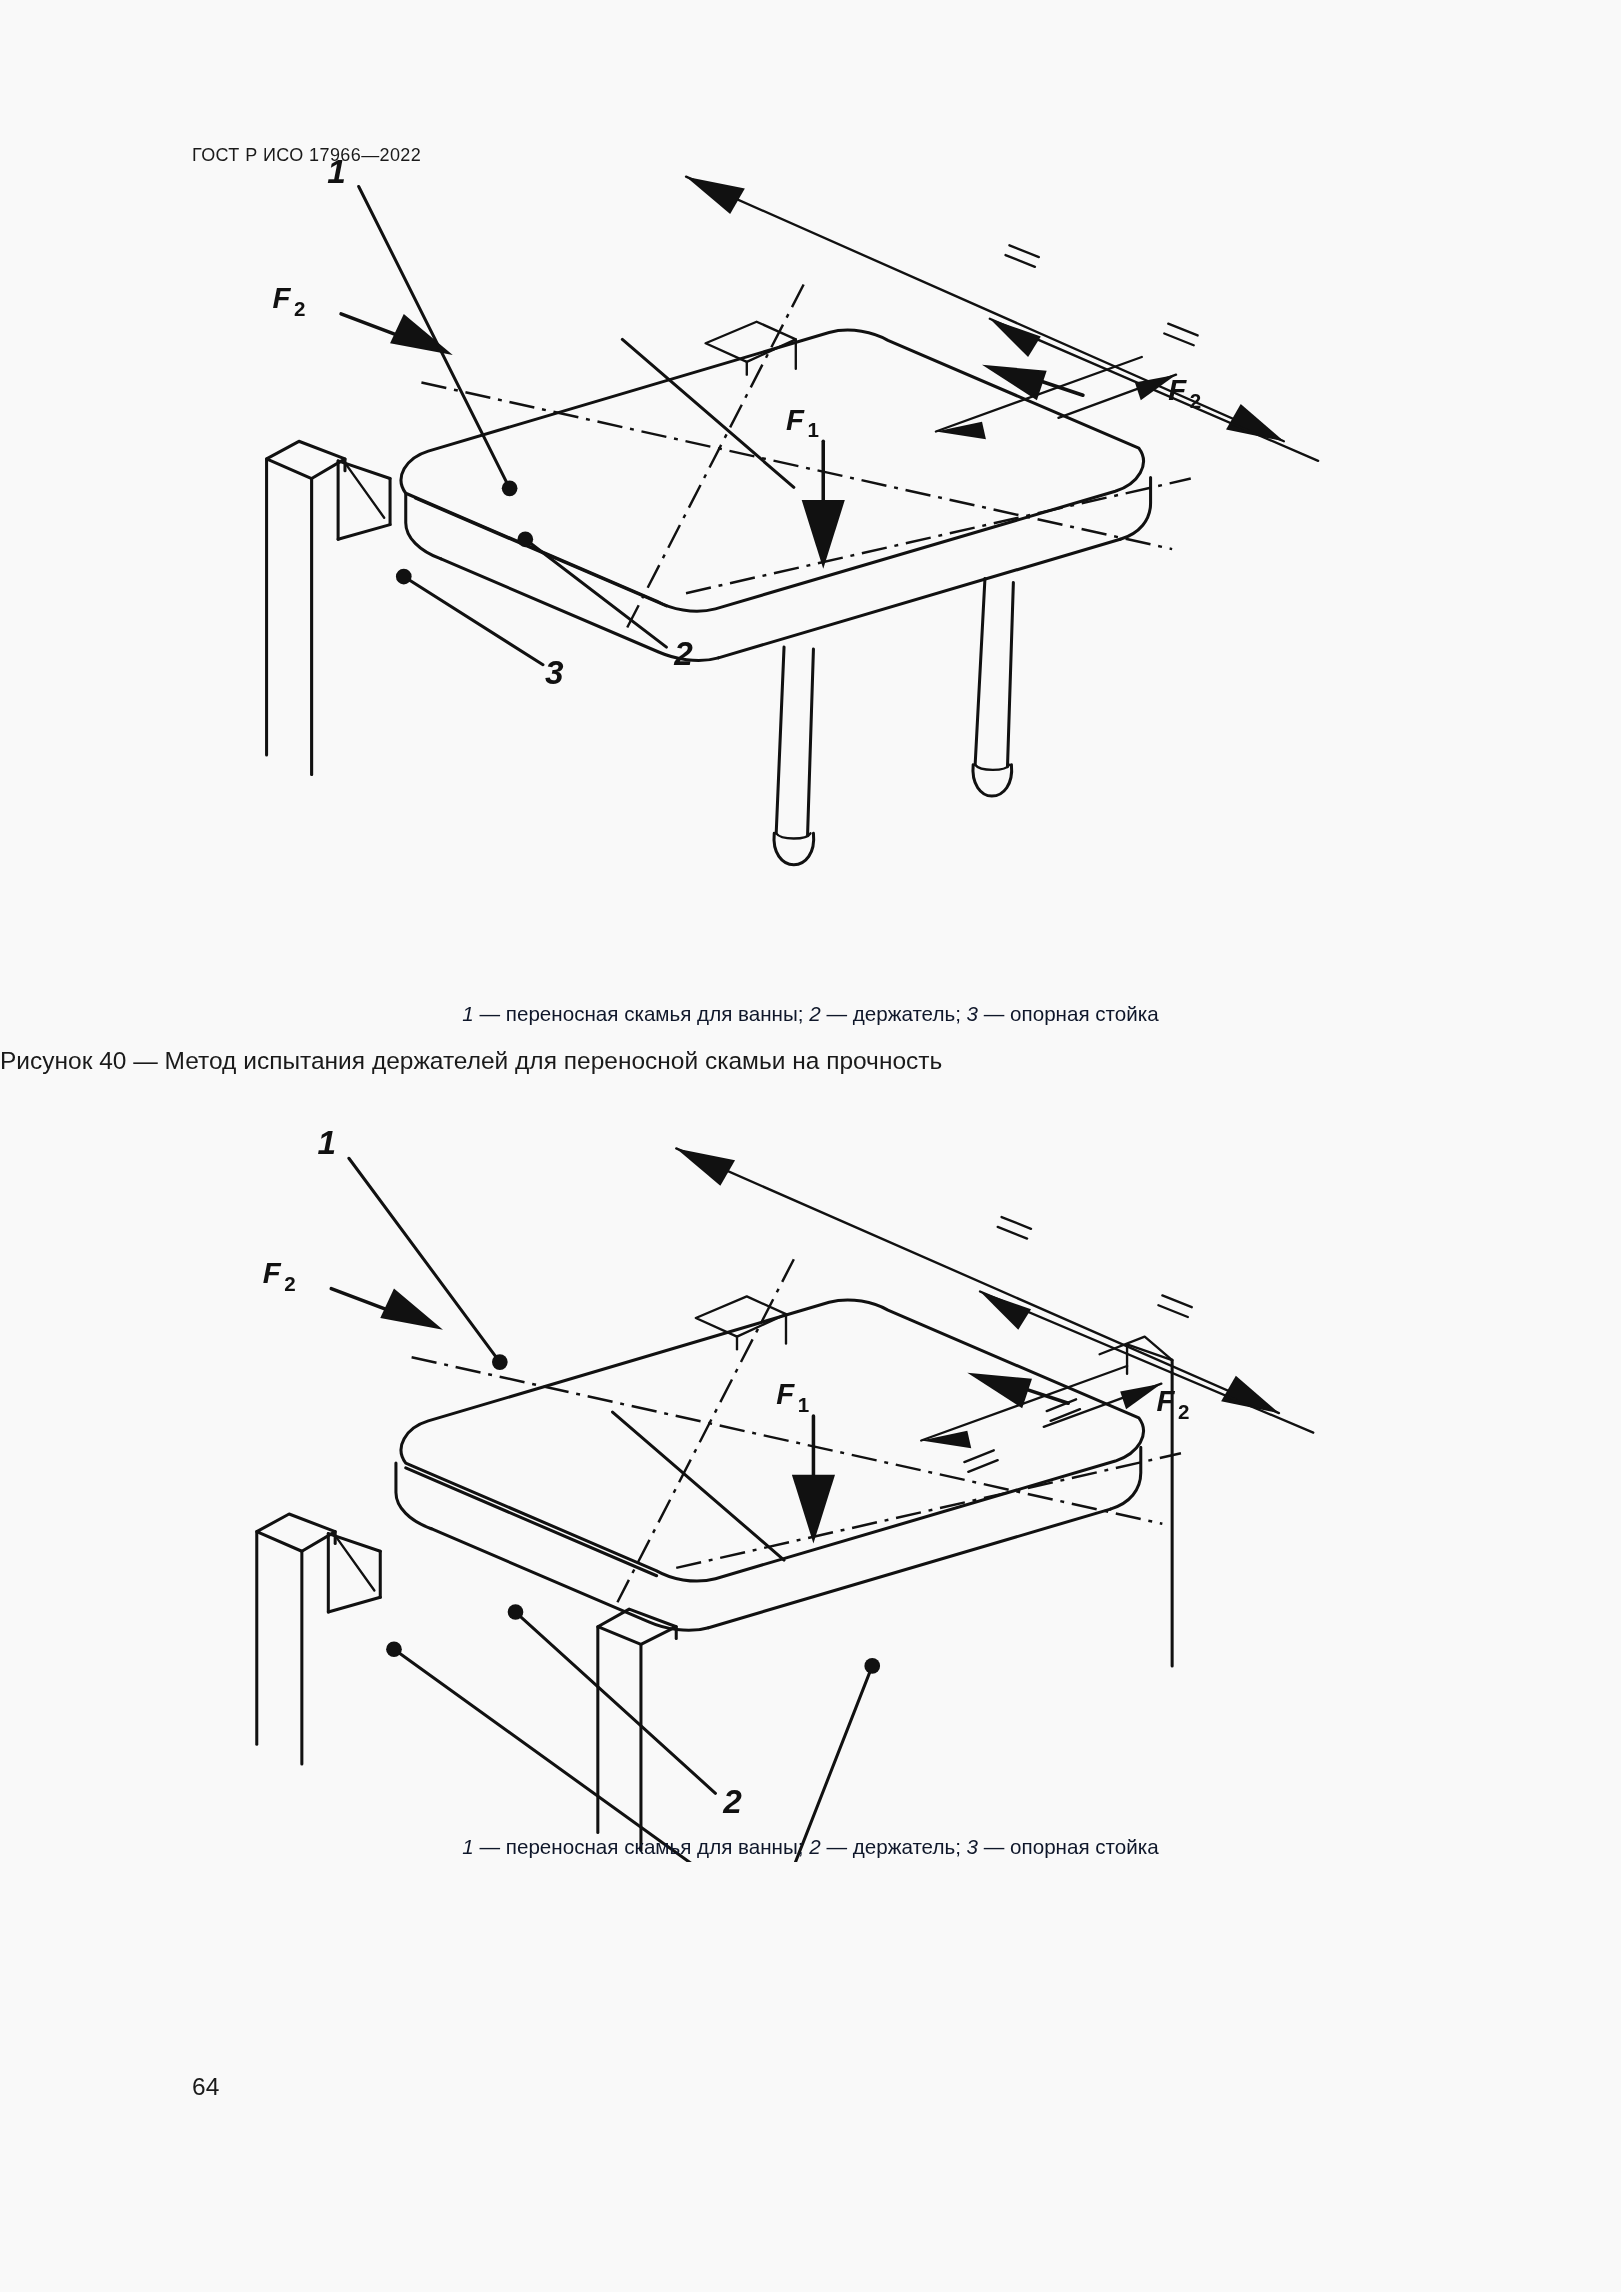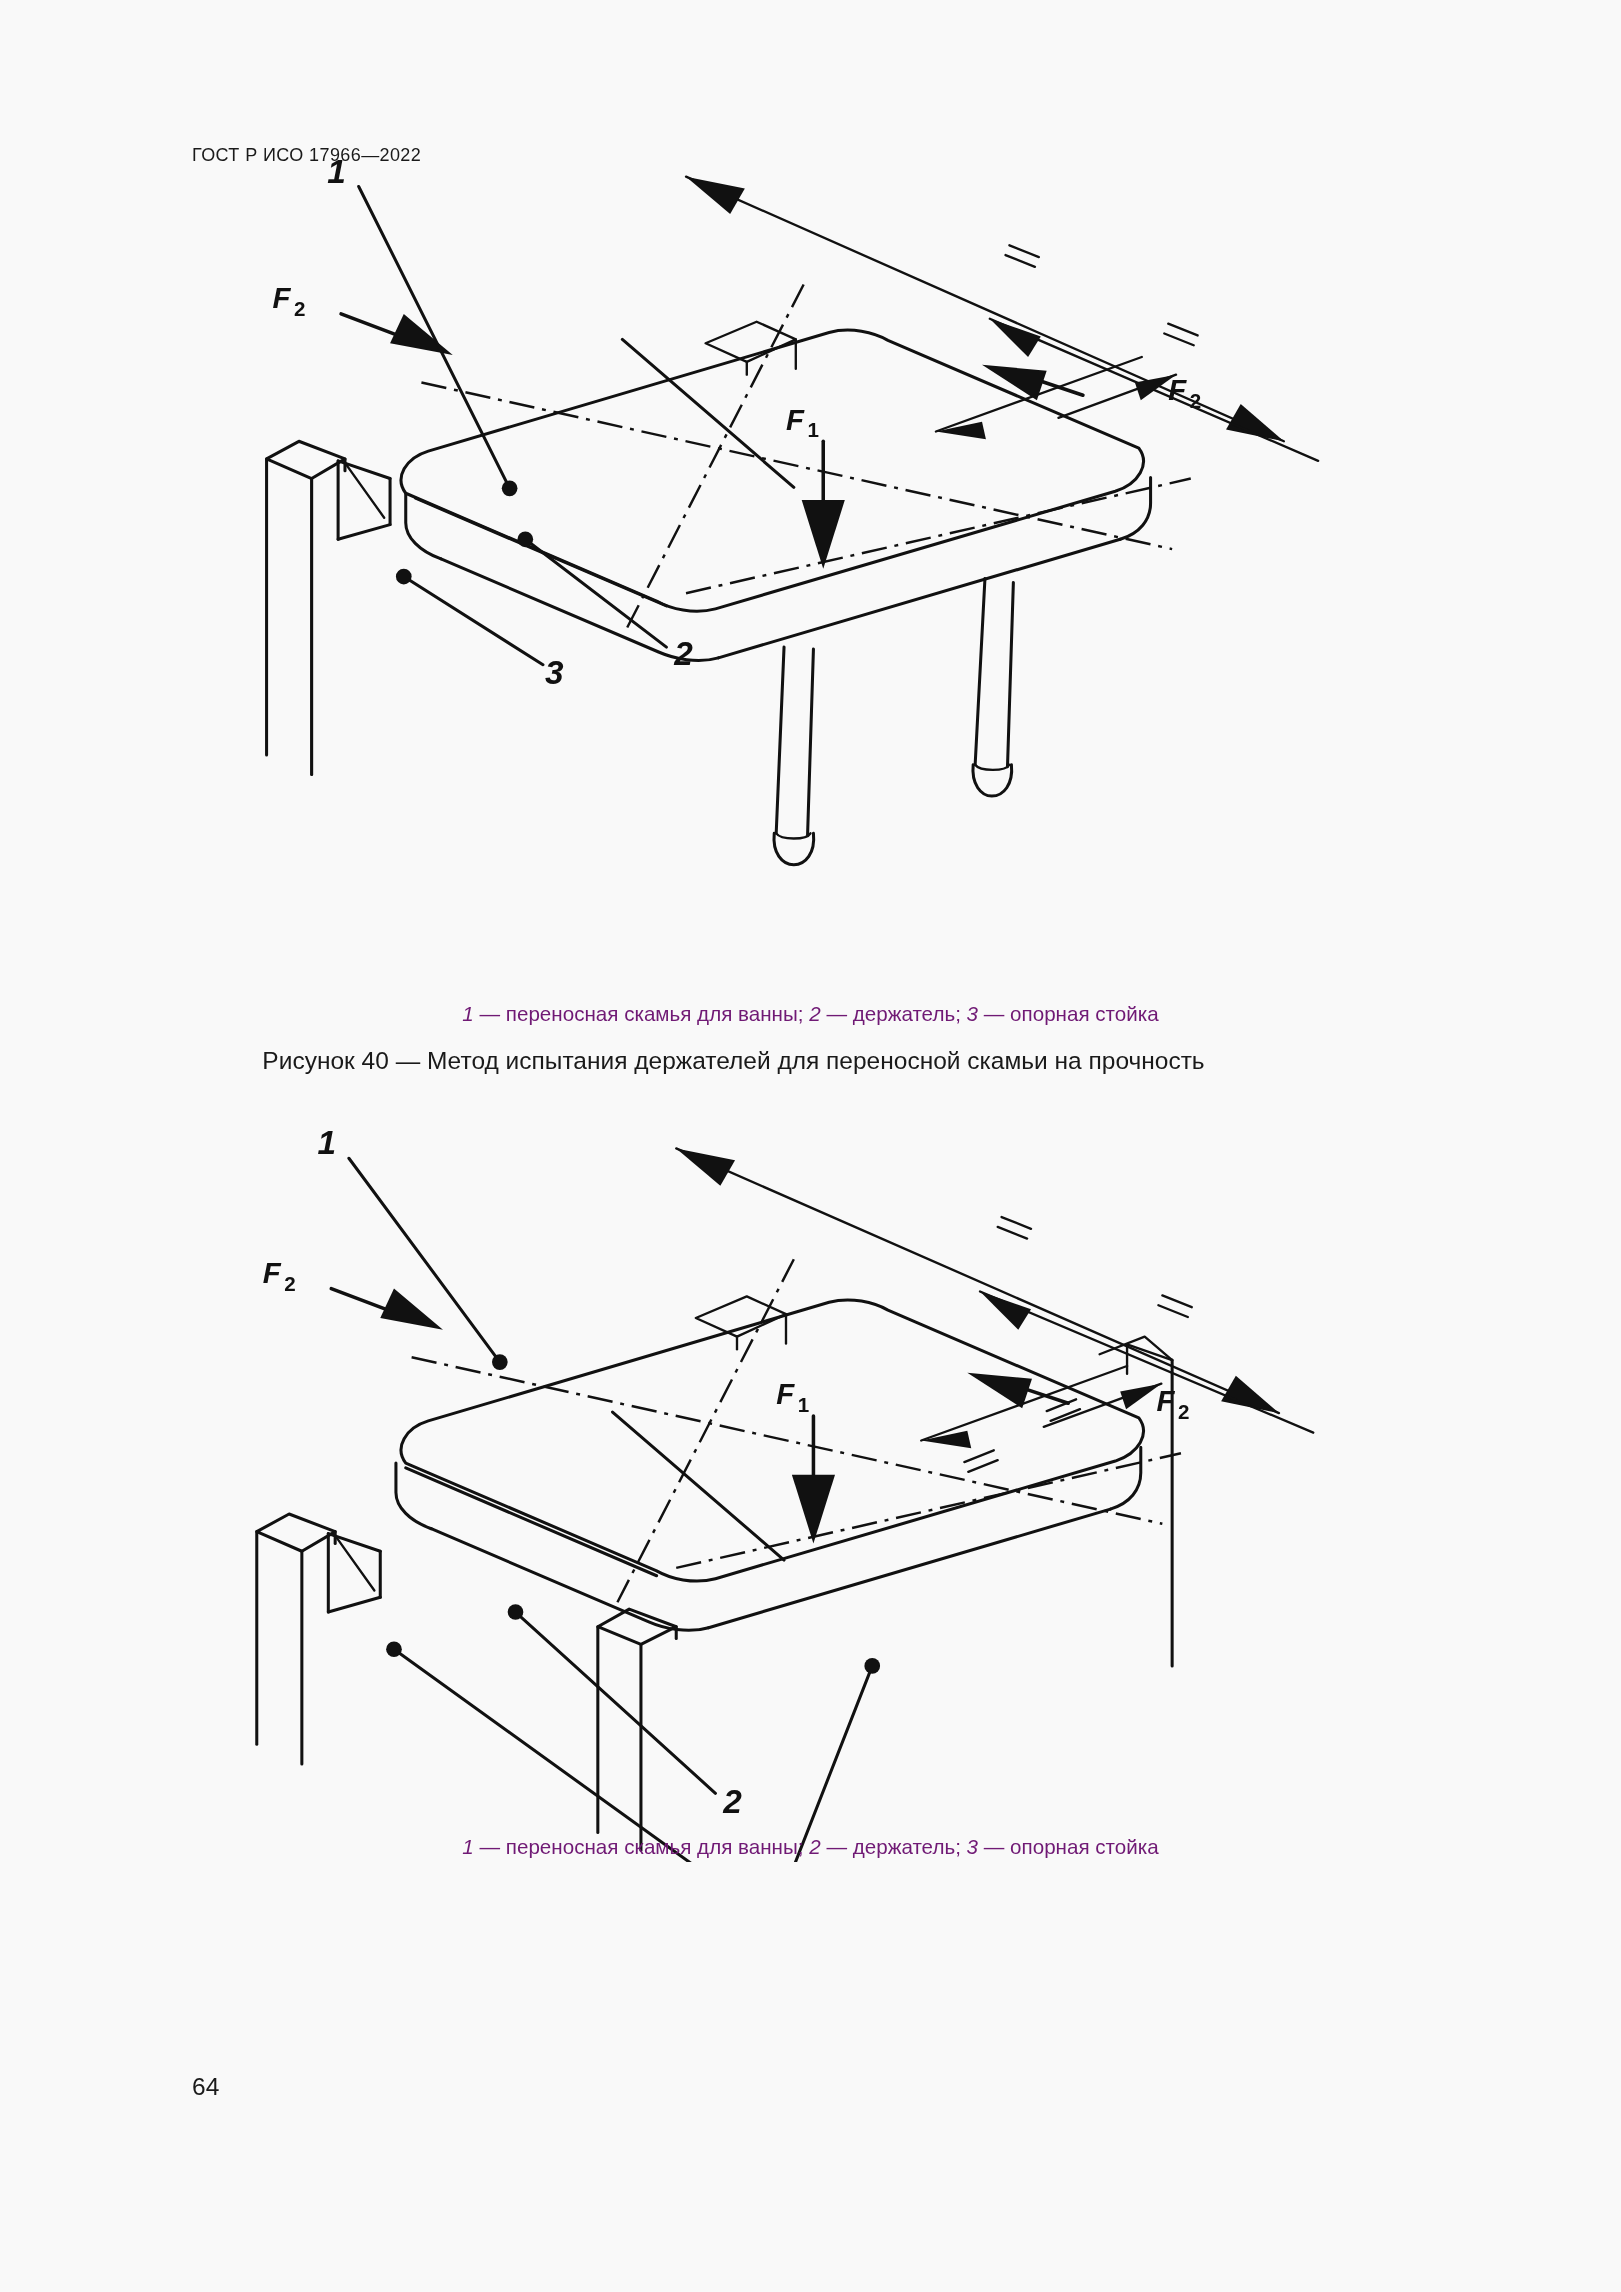--- a/index.html
+++ b/index.html
@@ -37,27 +37,27 @@
   .fig-block { position: absolute; left: 0; width: 1621px; }
   .fig1 { top: 147px; }
   .fig2 { top: 1117px; }
 
   .legend {
     position: absolute;
     left: 0;
     width: 1621px;
     text-align: center;
     font-size: 20.6px;
-    color: #701a75;
+    color: #0f172a;
   }
   .caption {
     position: absolute;
     left: 0;
     width: 1467px;
-    text-align: center;
+    text-align: left;
     font-size: 24.5px;
     color: #1a1a1a;
   }
   .legend i { font-style: italic; }
   .f1-legend { top: 1002px; }
   .f1-caption { top: 1047px; }
   .f2-legend { top: 1835px; }
   .f2-caption { top: 1880px; }
 
   svg { display: block; }

